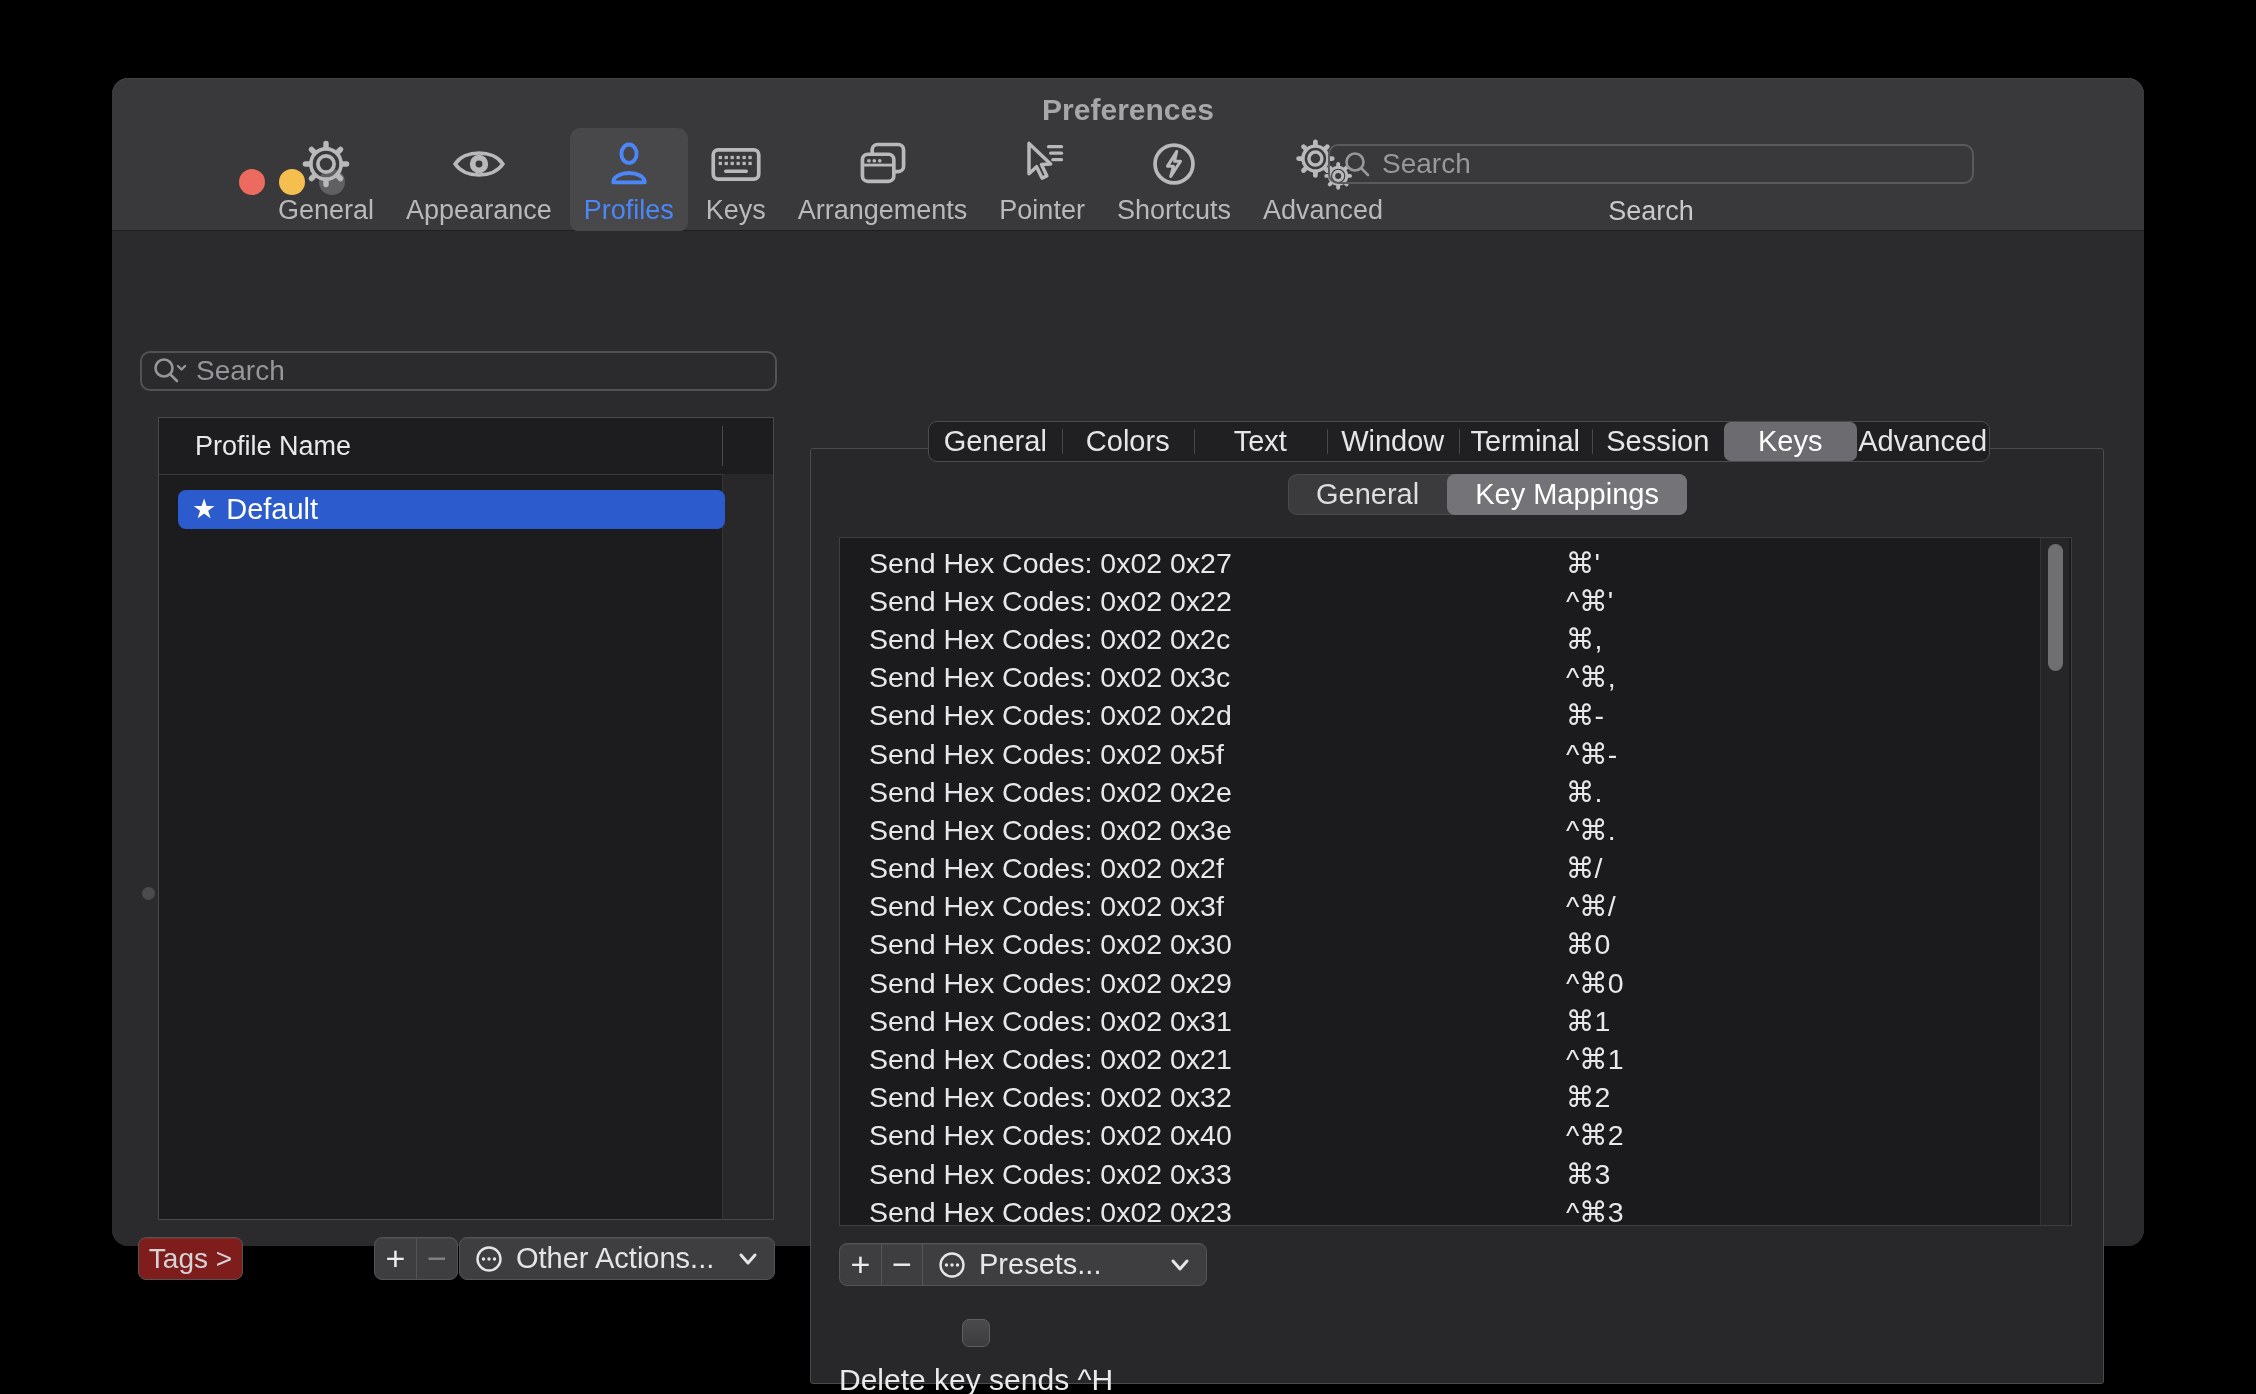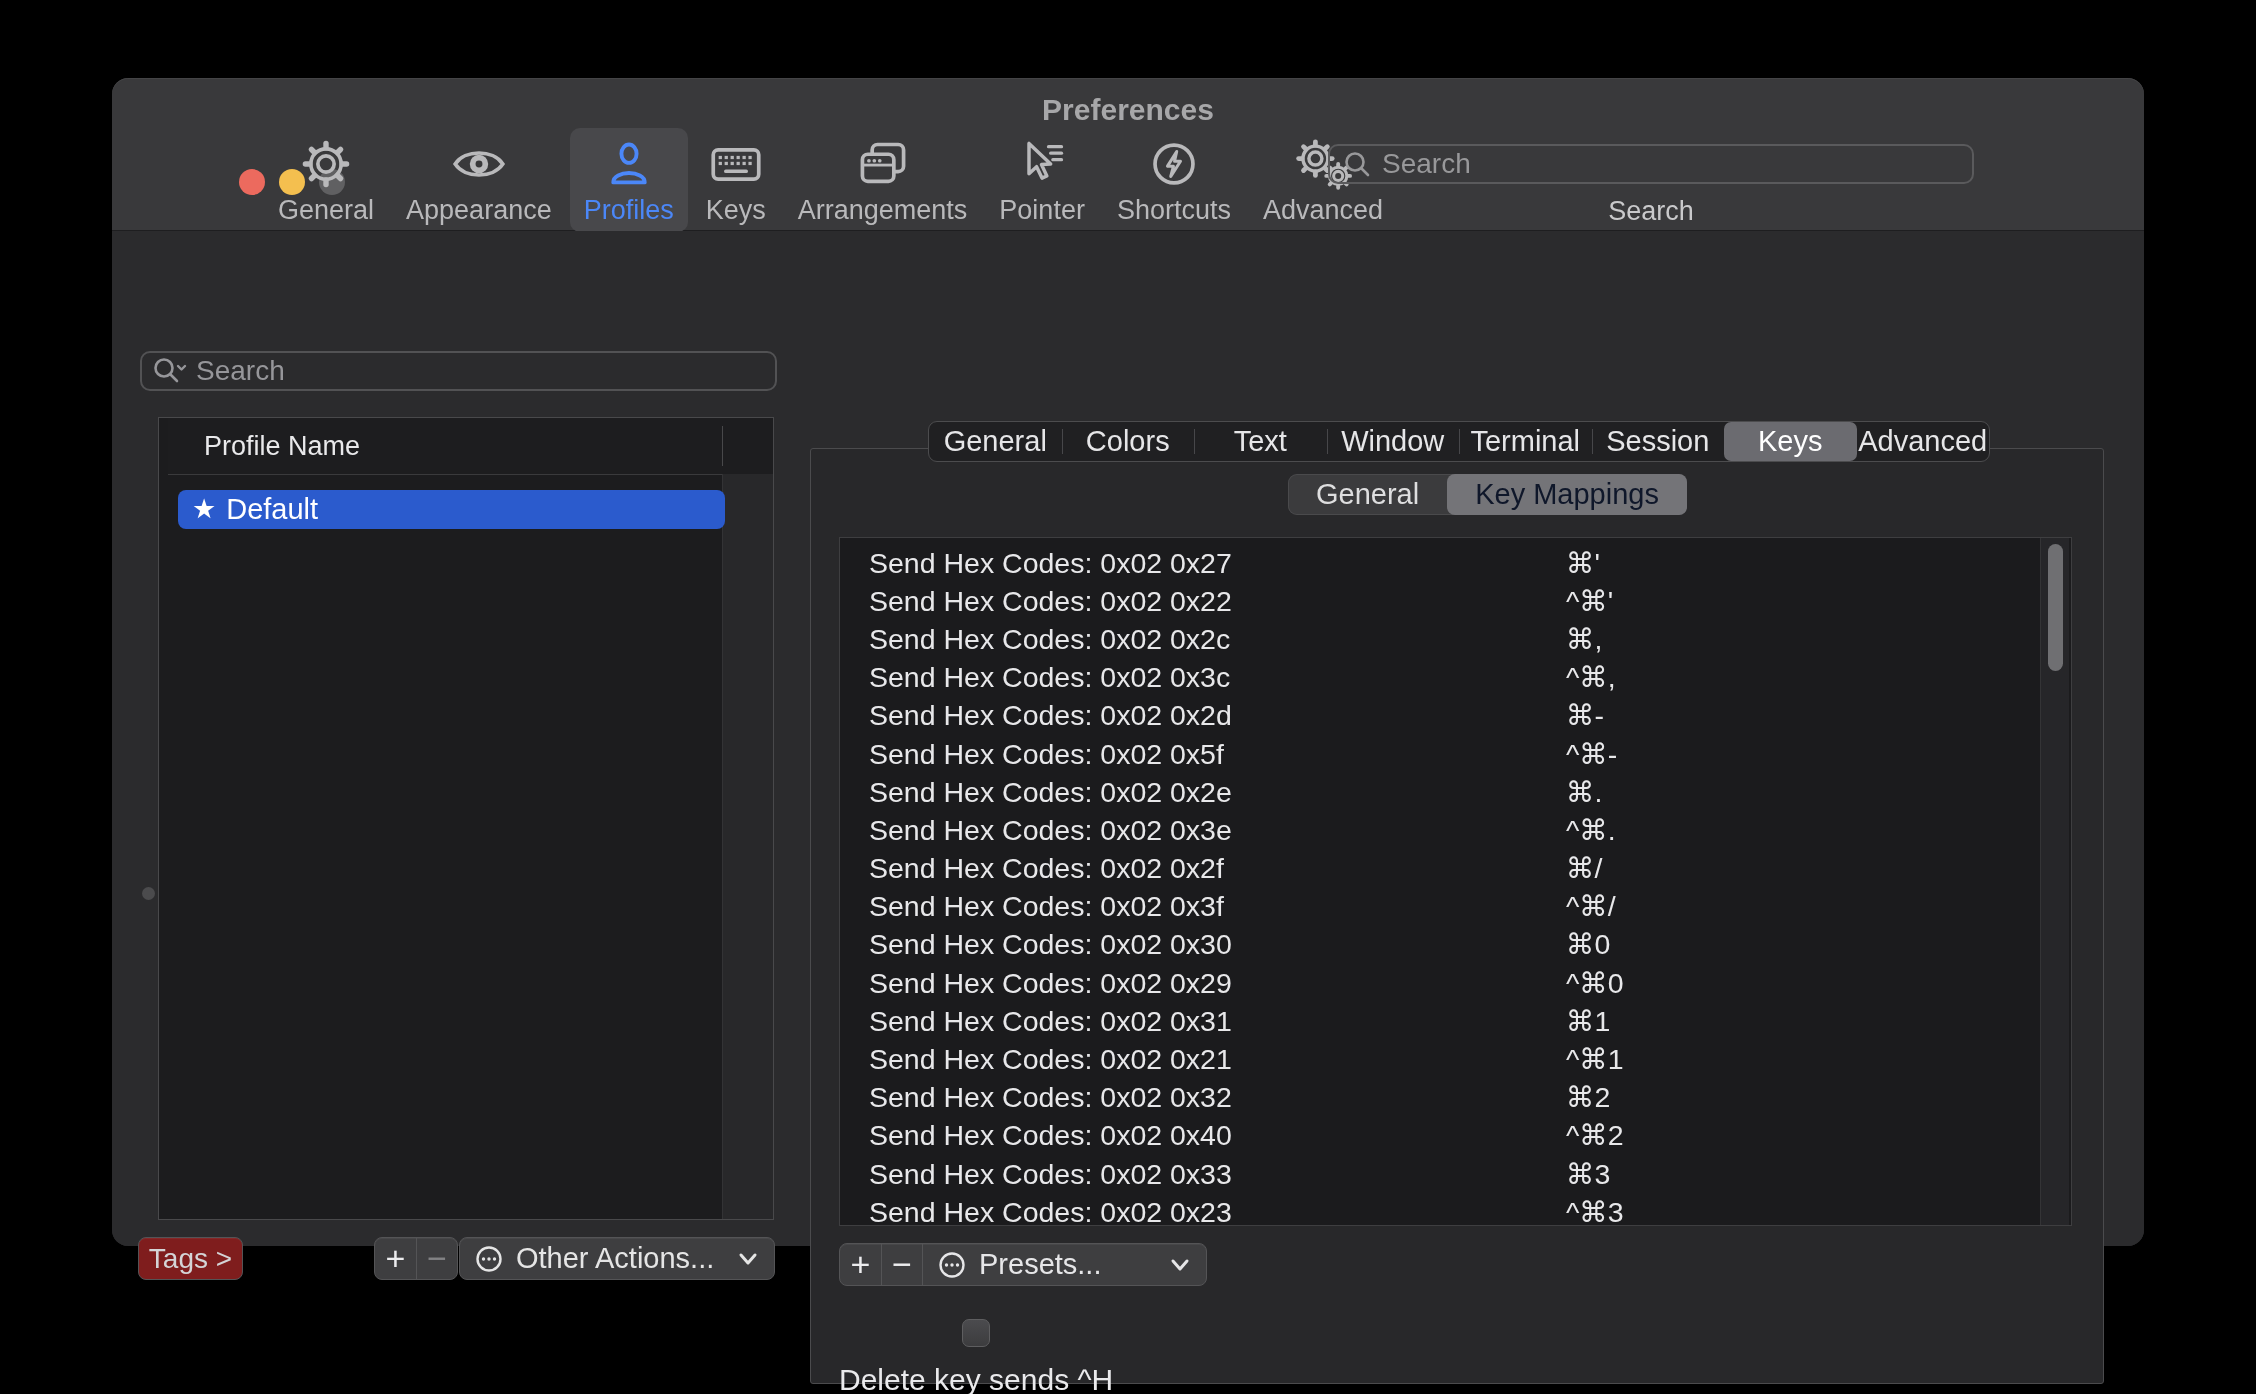--- a/index.html
+++ b/index.html
@@ -44,21 +44,21 @@
   .content{position:absolute;top:153px;left:0;right:0;bottom:0;background:#2b2b2d;
     border-radius:0 0 16px 16px;}
   
   .side-search{
     position:absolute;left:28px;top:120px;width:637px;height:40px;box-sizing:border-box;
     border:2px solid #525254;border-radius:10px;display:flex;align-items:center;
     padding:0 10px;color:#96969a;font-size:28px;gap:8px;
   }
   .ptable{
     position:absolute;left:46px;top:186px;width:616px;height:803px;box-sizing:border-box;
-    background:#1c1c1e;border:1px solid #49494b;padding-left:9px;
+    background:#1c1c1e;border:1px solid #49494b;
   }
   .ptable-header{
     position:relative;height:56px;display:flex;align-items:center;padding-left:36px;
     color:#e9e9eb;font-size:27px;border-bottom:1px solid #3a3a3c;background:#1d1d1f;
   }
   .ptable-header .coldiv{position:absolute;right:50px;top:8px;bottom:8px;width:1px;background:#48484a;}
   .ptable-gutter{position:absolute;top:56px;right:0;bottom:0;width:50px;background:#28282a;
     border-left:1px solid #333335;}
   .profile-row{
     position:absolute;left:19px;top:72px;width:547px;height:39px;box-sizing:border-box;
@@ -107,21 +107,21 @@
   .tab + .tab::before{content:"";position:absolute;left:0;top:7px;bottom:7px;width:1px;background:#47474a;}
   .tab.selected{background:#6b6b70;border-radius:7px;color:#fff;}
   .tab.selected::before, .tab.selected + .tab::before{display:none;}
   .seg{
     position:absolute;left:1176px;top:243px;height:41px;box-sizing:border-box;display:flex;
     background:#3b3b3d;border-radius:9px;align-items:stretch;
     box-shadow:inset 0 0 0 1px rgba(90,90,92,.5);
   }
   .seg .segitem{display:flex;align-items:center;justify-content:center;color:#dededf;
     font-size:29px;padding:0 28px;white-space:nowrap;}
-  .seg .segitem.selected{background:#747478;border-radius:8px;color:#0f172a;}
+  .seg .segitem.selected{background:#747478;border-radius:8px;color:#ffffff;}
   .maplist{
     position:absolute;left:727px;top:306px;width:1233px;height:689px;box-sizing:border-box;
     background:#1b1b1d;border:1px solid #3e3e40;overflow:hidden;
   }
   .maprows{padding-top:6px;}
   .maprow{display:flex;align-items:center;height:38.2px;padding-left:29px;color:#e8e8ea;font-size:28.5px;}
   .maprow .action{width:697px;flex:none;}
   .maprow .shortcut{flex:none;}
   .mscroll{position:absolute;top:0;right:2px;bottom:0;width:28px;background:#262629;border-left:1px solid #343436;}
   .mthumb{position:absolute;left:7px;top:6px;width:15px;height:127px;border-radius:8px;background:#6f6f72;}

